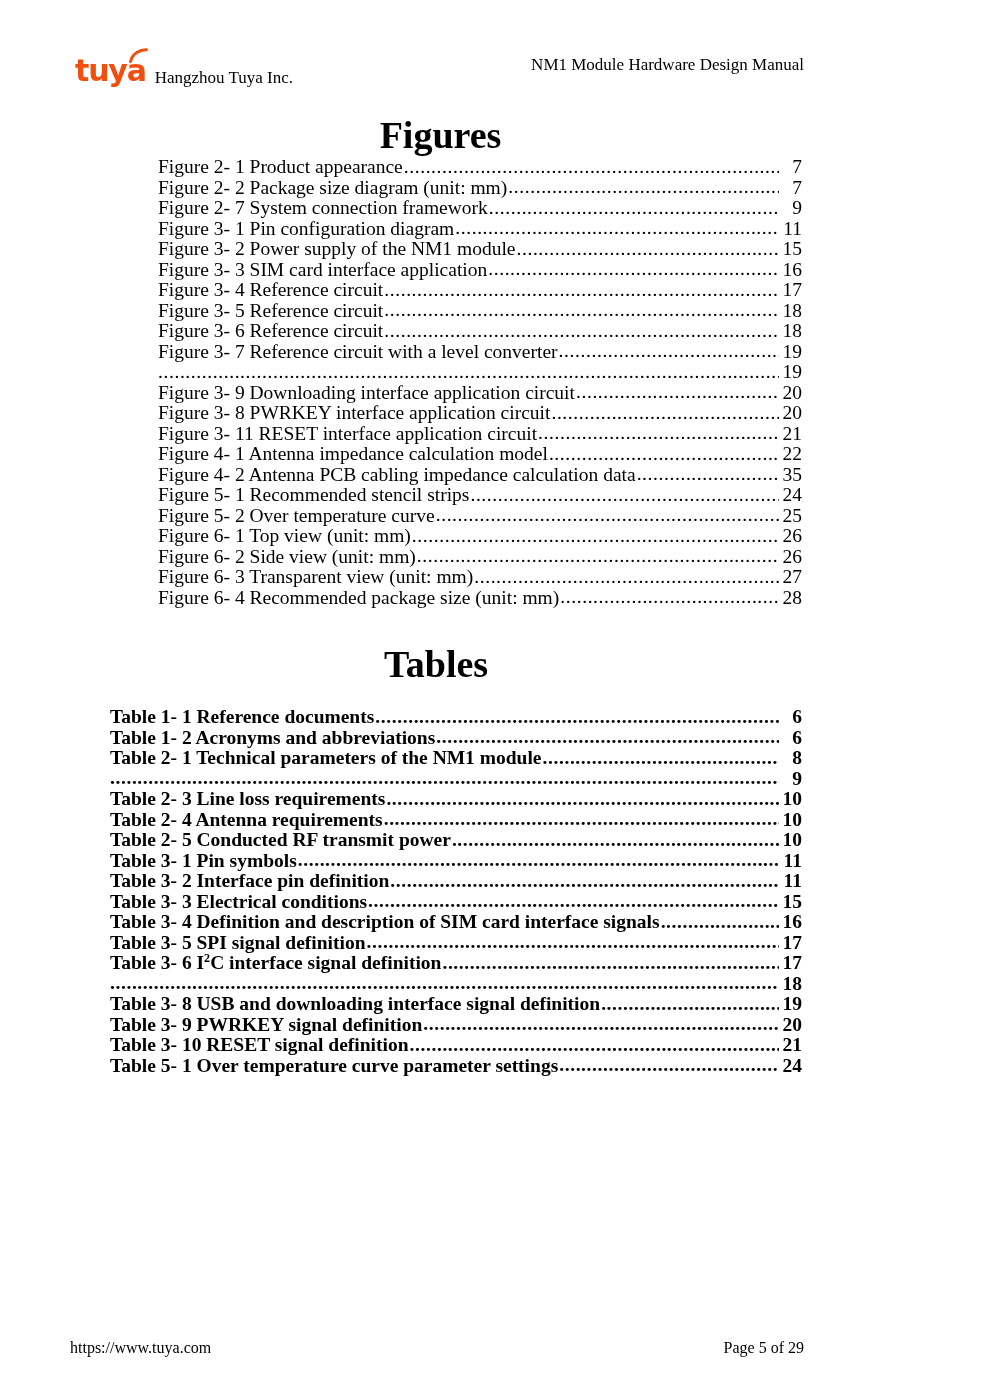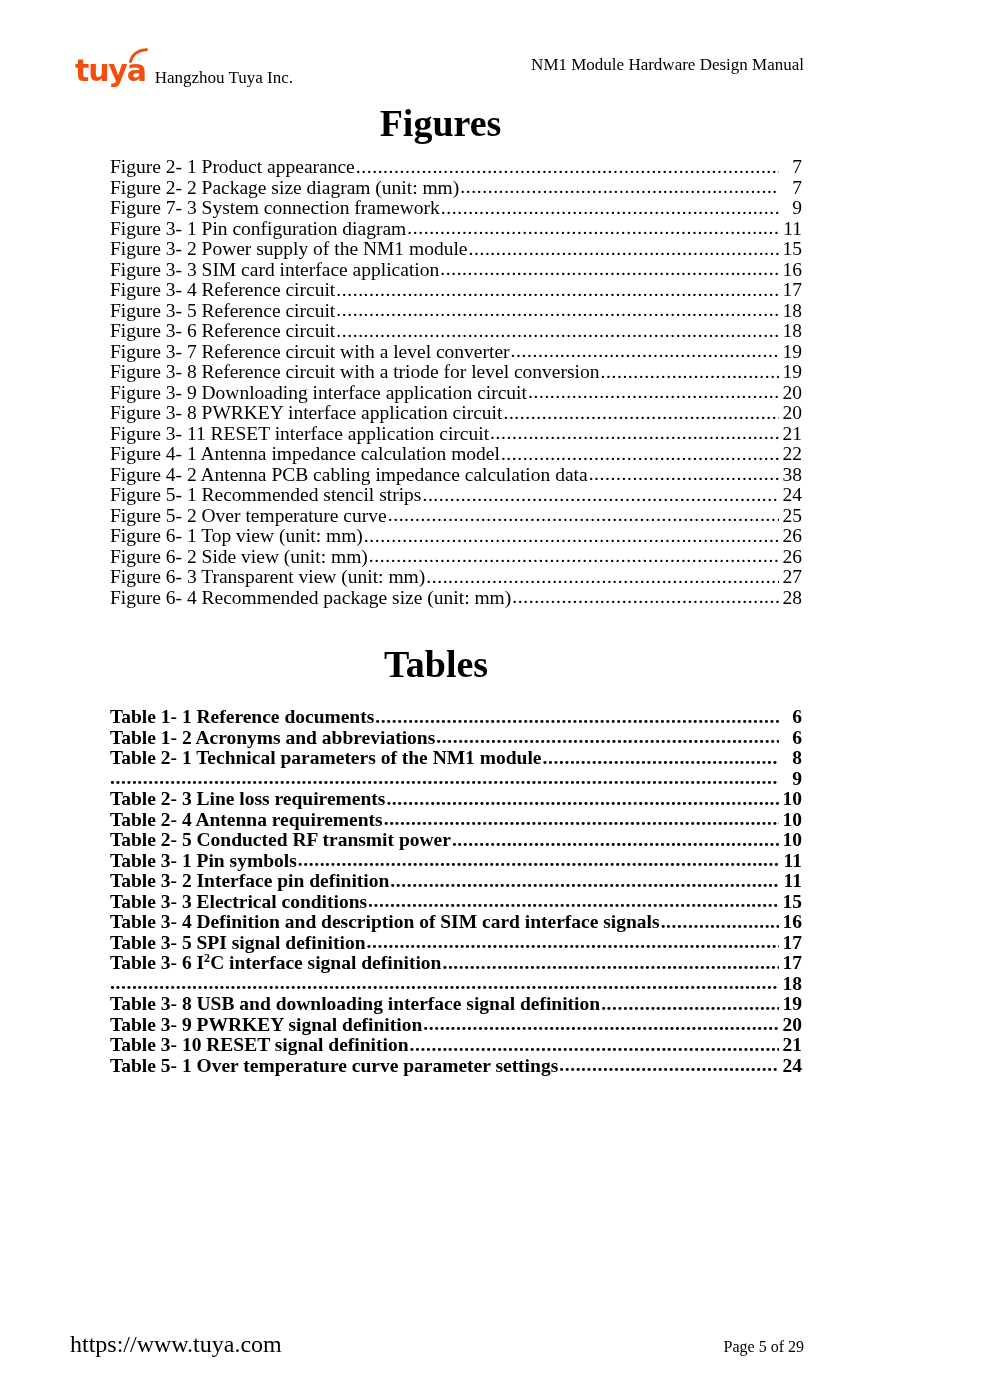--- a/index.html
+++ b/index.html
@@ -72,30 +72,30 @@
   }
 
   
   .section-title {
     text-align: center;
     font-size: 38px;
     font-weight: 700;
     line-height: 1;
     font-family: "Liberation Serif", "DejaVu Serif", serif;
   }
-  #figures-title { position: absolute; top: 104px; left: 0; right: 0; padding-left: 9px; }
+  #figures-title { position: absolute; top: 116px; left: 0; right: 0; padding-left: 9px; }
   #tables-title  { position: absolute; top: 645px; left: 0; right: 0; }
 
   
   .toc-list {
     position: absolute;
     left: 110px;
     right: 70px;
   }
-  #figures-list { top: 157px; }
+  #figures-list { top: 157px; margin-left: 48px; }
   #tables-list  { top: 707px; font-weight: bold; }
 
   .toc-entry {
     display: flex;
     align-items: baseline;
     width: 100%;
     font-size: 19.5px;
     line-height: 20.5px;
     height: 20.5px;
     white-space: nowrap;
@@ -137,21 +137,21 @@
   .page-footer {
     position: absolute;
     bottom: 44px;
     left: 70px;
     right: 68px;
     display: flex;
     align-items: baseline;
     justify-content: space-between;
   }
   .footer-url {
-    font-size: 24px;
+    font-size: 16px;
     line-height: 1;
     text-align: center;
   }
   .footer-page {
     font-size: 16px;
     line-height: 1;
     margin-top: 44px;
   }
 </style>
 </head>
@@ -178,21 +178,21 @@
         <span class="toc-label">Figure 2- 1 Product appearance</span>
         <span class="toc-leader"></span>
         <span class="toc-page">7</span>
       </div>
       <div class="toc-entry">
         <span class="toc-label">Figure 2- 2 Package size diagram (unit: mm)</span>
         <span class="toc-leader"></span>
         <span class="toc-page">7</span>
       </div>
       <div class="toc-entry">
-        <span class="toc-label">Figure 7- 3 System connection framework</span>
+        <span class="toc-label">Figure 2- 7 System connection framework</span>
         <span class="toc-leader"></span>
         <span class="toc-page">9</span>
       </div>
       <div class="toc-entry">
         <span class="toc-label">Figure 3- 1 Pin configuration diagram</span>
         <span class="toc-leader"></span>
         <span class="toc-page">11</span>
       </div>
       <div class="toc-entry">
         <span class="toc-label">Figure 3- 2 Power supply of the NM1 module</span>
@@ -218,21 +218,20 @@
         <span class="toc-label">Figure 3- 6 Reference circuit</span>
         <span class="toc-leader"></span>
         <span class="toc-page">18</span>
       </div>
       <div class="toc-entry">
         <span class="toc-label">Figure 3- 7 Reference circuit with a level converter</span>
         <span class="toc-leader"></span>
         <span class="toc-page">19</span>
       </div>
       <div class="toc-entry">
-        <span class="toc-label">Figure 3- 8 Reference circuit with a triode for level conversion</span>
         <span class="toc-leader"></span>
         <span class="toc-page">19</span>
       </div>
       <div class="toc-entry">
         <span class="toc-label">Figure 3- 9 Downloading interface application circuit</span>
         <span class="toc-leader"></span>
         <span class="toc-page">20</span>
       </div>
       <div class="toc-entry">
         <span class="toc-label">Figure 3- 8 PWRKEY interface application circuit</span>
@@ -245,21 +244,21 @@
         <span class="toc-page">21</span>
       </div>
       <div class="toc-entry">
         <span class="toc-label">Figure 4- 1 Antenna impedance calculation model</span>
         <span class="toc-leader"></span>
         <span class="toc-page">22</span>
       </div>
       <div class="toc-entry">
         <span class="toc-label">Figure 4- 2 Antenna PCB cabling impedance calculation data</span>
         <span class="toc-leader"></span>
-        <span class="toc-page">38</span>
+        <span class="toc-page">35</span>
       </div>
       <div class="toc-entry">
         <span class="toc-label">Figure 5- 1 Recommended stencil strips</span>
         <span class="toc-leader"></span>
         <span class="toc-page">24</span>
       </div>
       <div class="toc-entry">
         <span class="toc-label">Figure 5- 2 Over temperature curve</span>
         <span class="toc-leader"></span>
         <span class="toc-page">25</span>

